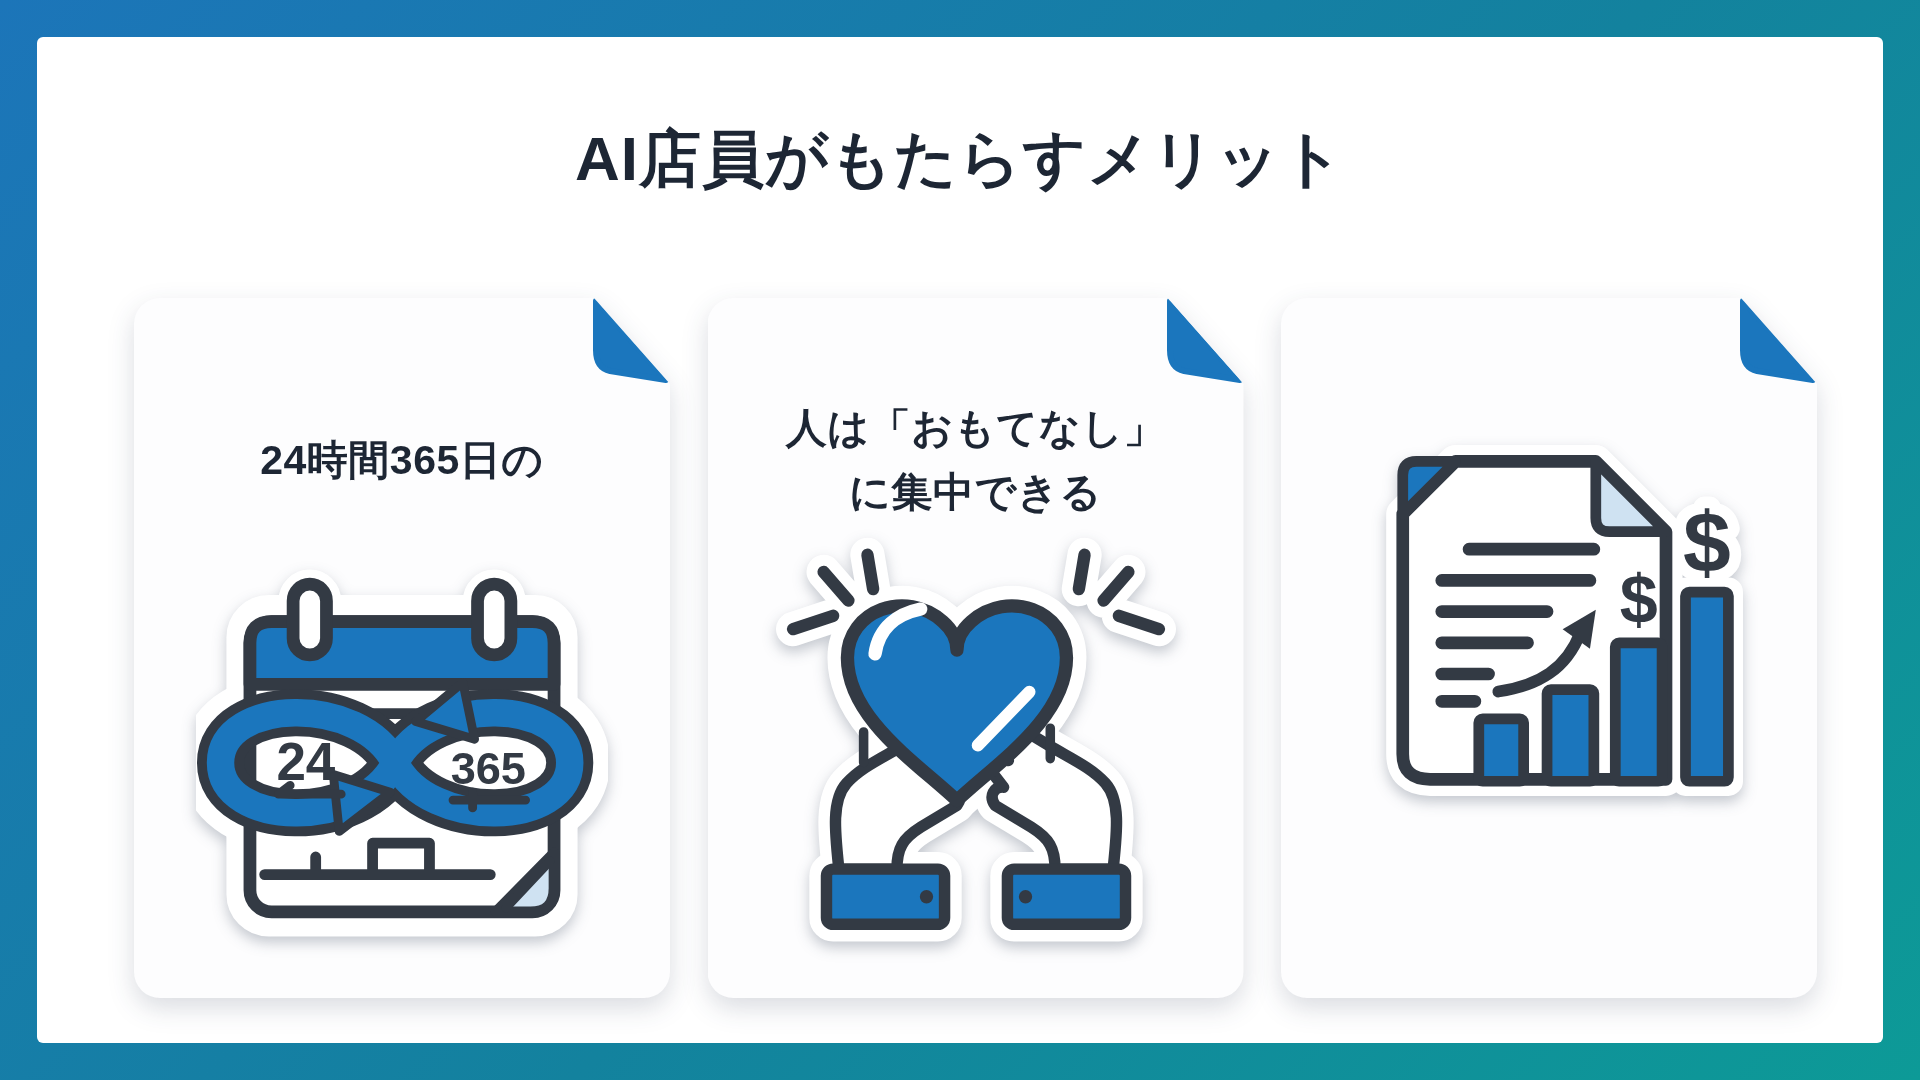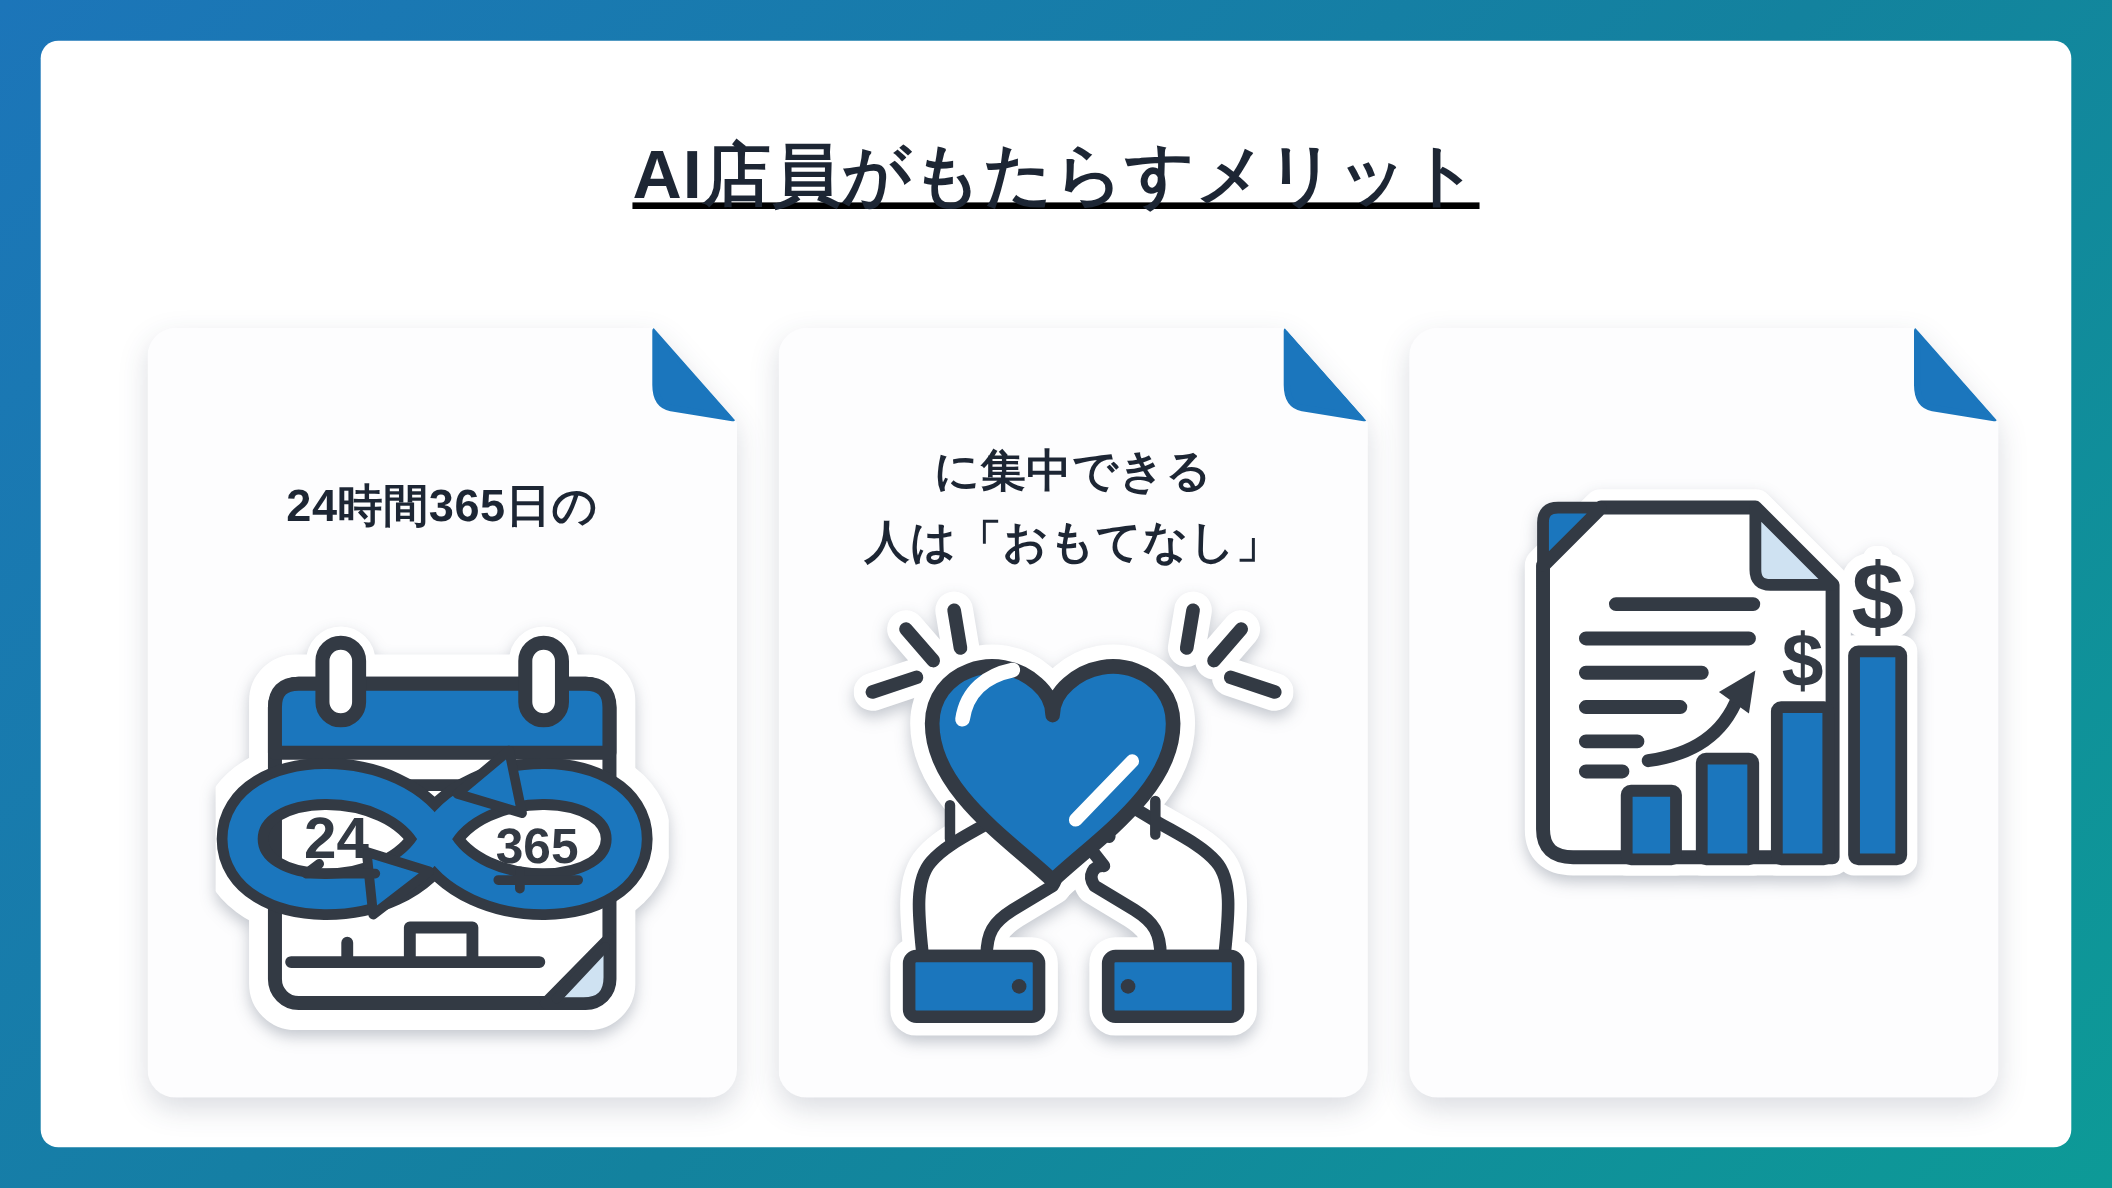--- a/index.html
+++ b/index.html
@@ -4,23 +4,22 @@
 <style>
   * { margin:0; padding:0; box-sizing:border-box; }
   html,body { width:1920px; height:1080px; overflow:hidden; }
   body {
     font-family: "Liberation Sans", "DejaVu Sans", sans-serif;
     background: linear-gradient(135deg, #1c75b9 0%, #13829e 55%, #0d9a97 100%);
     position: relative;
   }
   .panel {
     position:absolute; left:37px; top:37px; right:37px; bottom:37px;
-    background:#ffffff; border-radius:16px;
+    background:#ffffff; border-radius:6px;
     padding-top:80px;
-    text-decoration:underline;
   }
   .page-title {
     text-align:center;
     font-size:62px; font-weight:800; color:#1d2634; letter-spacing:1px;
   }
   .cards {
     position:absolute; left:97px; right:66px; top:261px;
     display:flex; justify-content:space-between;
   }
   .card { filter: drop-shadow(0 10px 13px rgba(22,40,66,0.16)); }
@@ -96,22 +95,22 @@
         </div>
       </div>
     </div>
 
     <div class="card">
       <div class="card-inner">
         <svg class="fold" viewBox="0 0 78 88">
           <path d="M4 3 L74 82 L18 73 Q4 70 4 52 Z" fill="#1b76bd" stroke="#1b76bd" stroke-width="6" stroke-linejoin="round"></path>
         </svg>
         <div class="card-title">
+          <span>人は「おもてなし」</span>
           <span>に集中できる</span>
-          <span>人は「おもてなし」</span>
         </div>
         <div class="icon-wrap">
           <svg class="icon" width="400" height="430" viewBox="0 0 420 440">
 
             <g class="under">
               <path d="M18 92 L60 78 M50 32 L76 62 M96 14 L102 50" fill="none" stroke-width="36"></path>
               <g transform="translate(420 0) scale(-1 1)">
                 <path d="M18 92 L60 78 M50 32 L76 62 M96 14 L102 50" fill="none" stroke-width="36"></path>
                 <rect x="53" y="344" width="124" height="58" rx="7" stroke-width="36"></rect>
                 <path d="M66 344 C62 306 58 272 74 254 C88 238 110 228 132 215 L170 192 C184 184 196 194 190 208 L176 230 C186 224 197 231 192 244 L181 258 C191 257 197 267 190 277 L152 300 C133 312 127 322 127 344 Z" stroke-width="36"></path>

